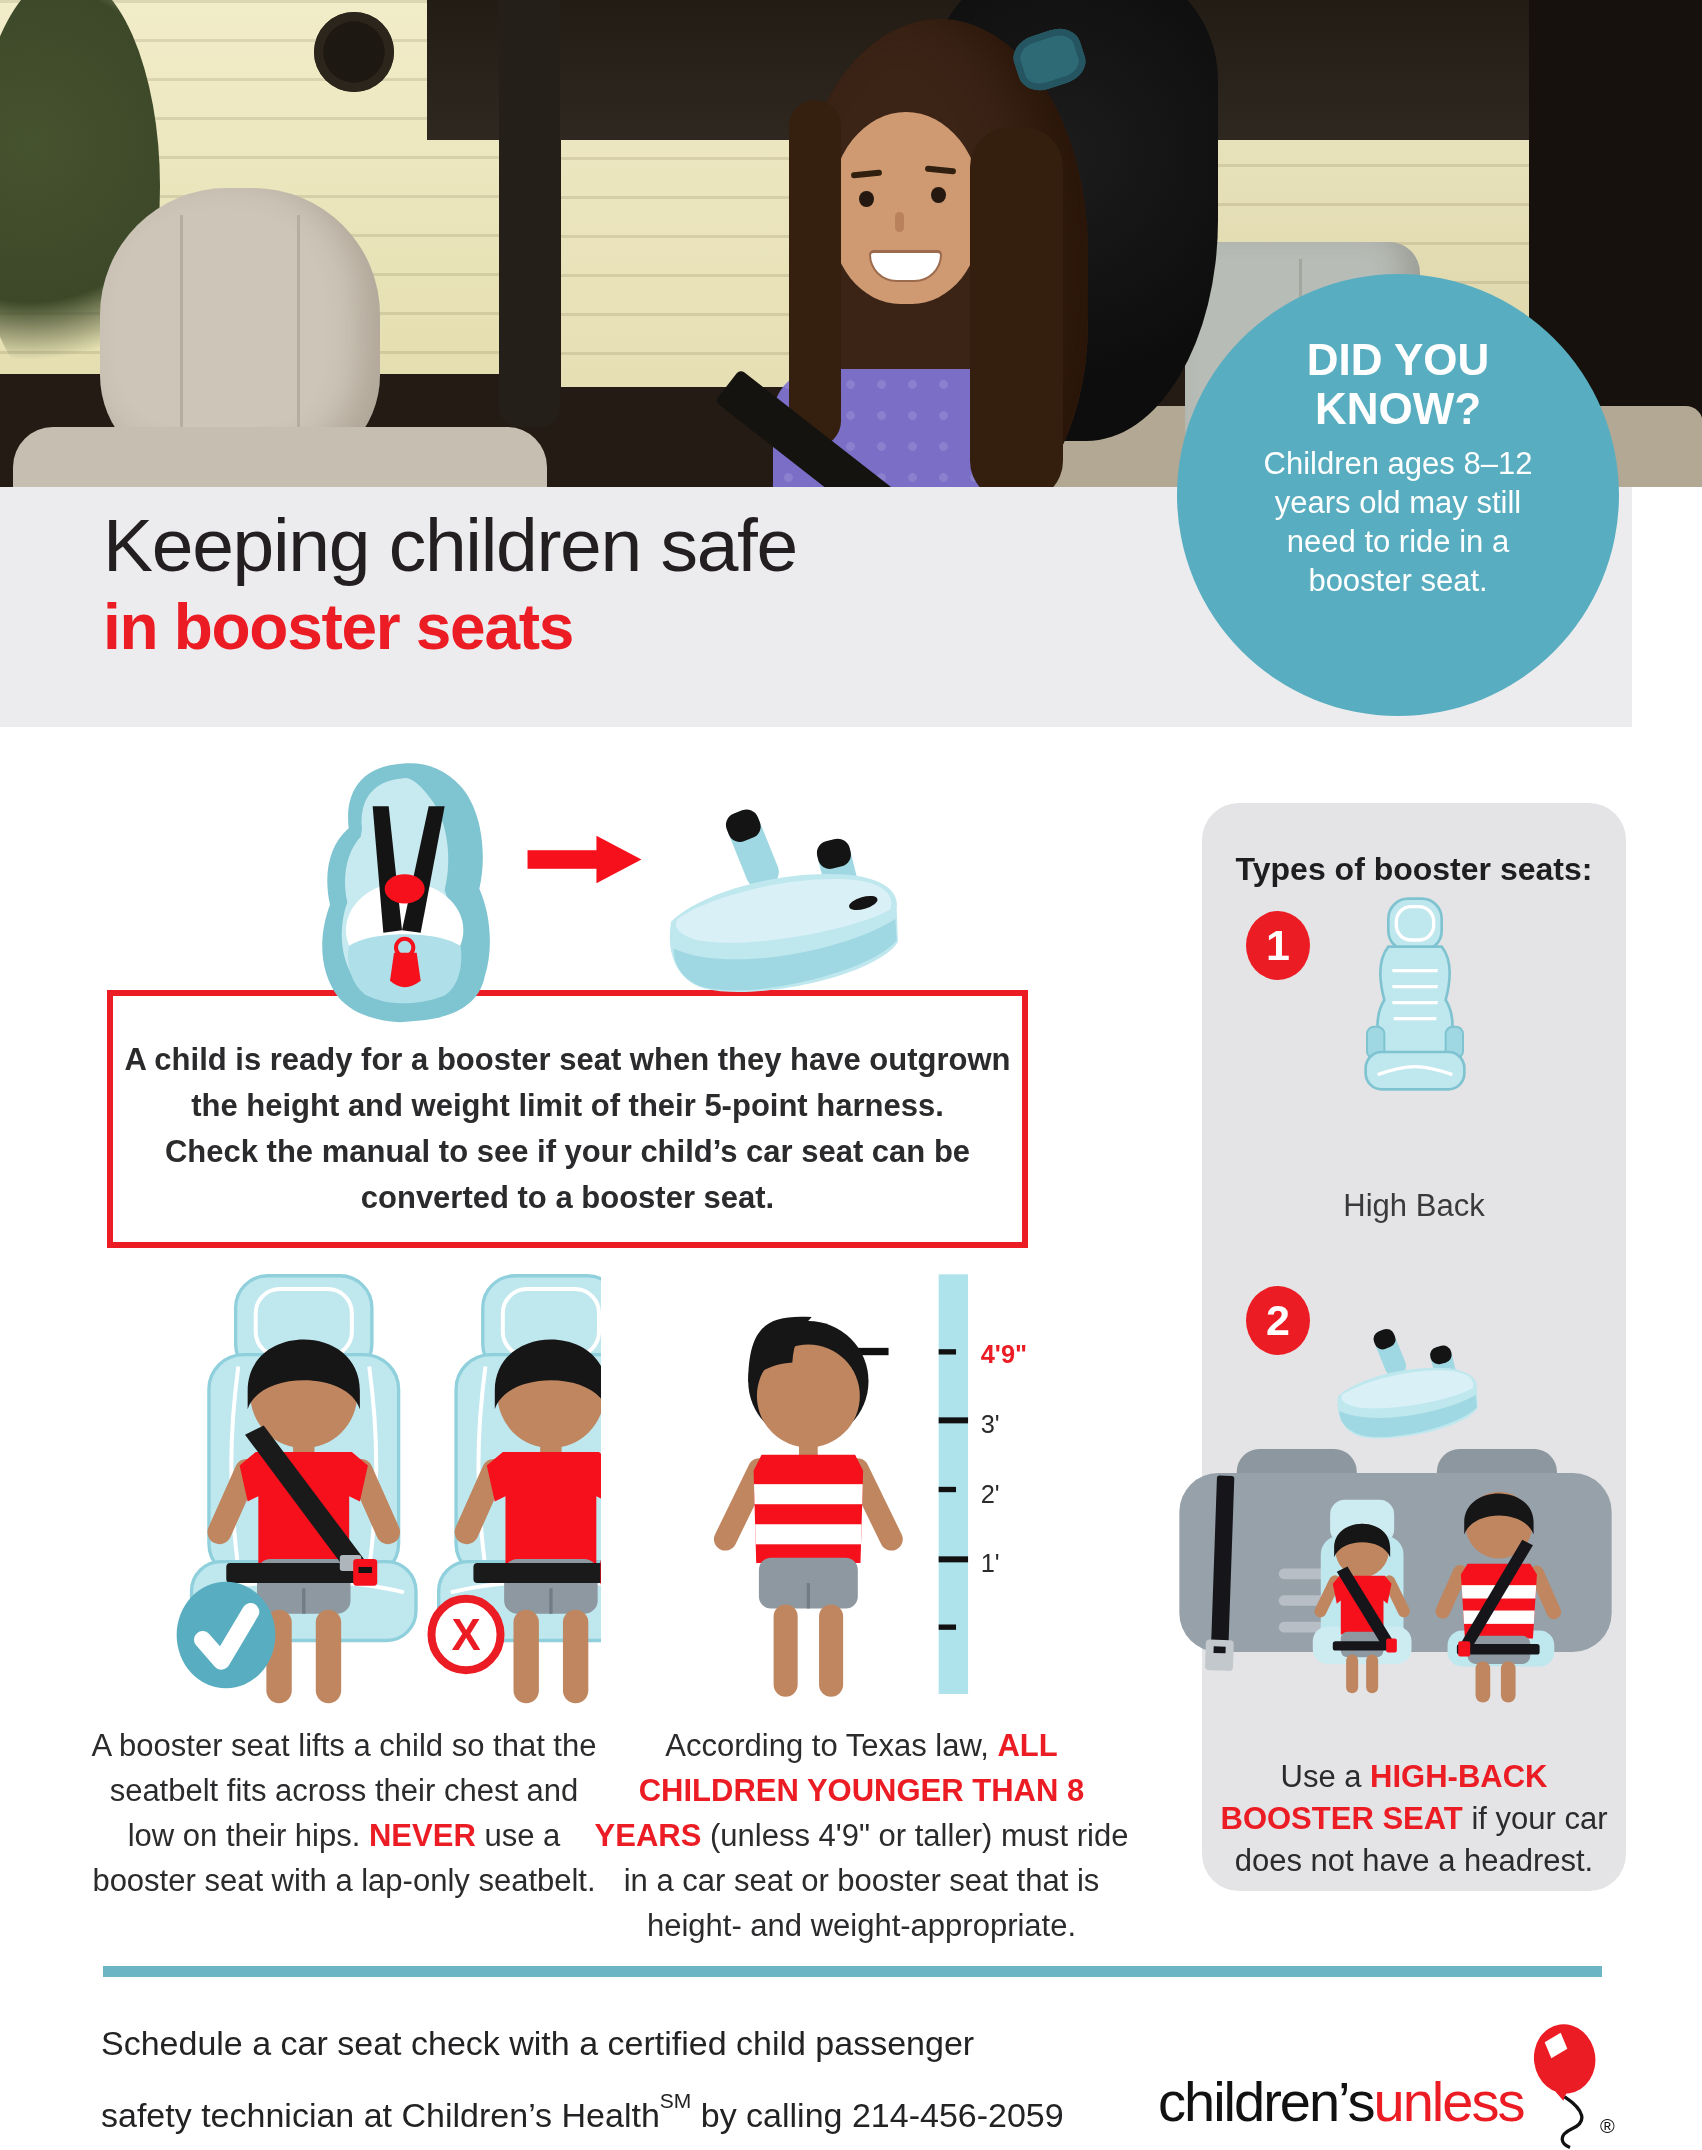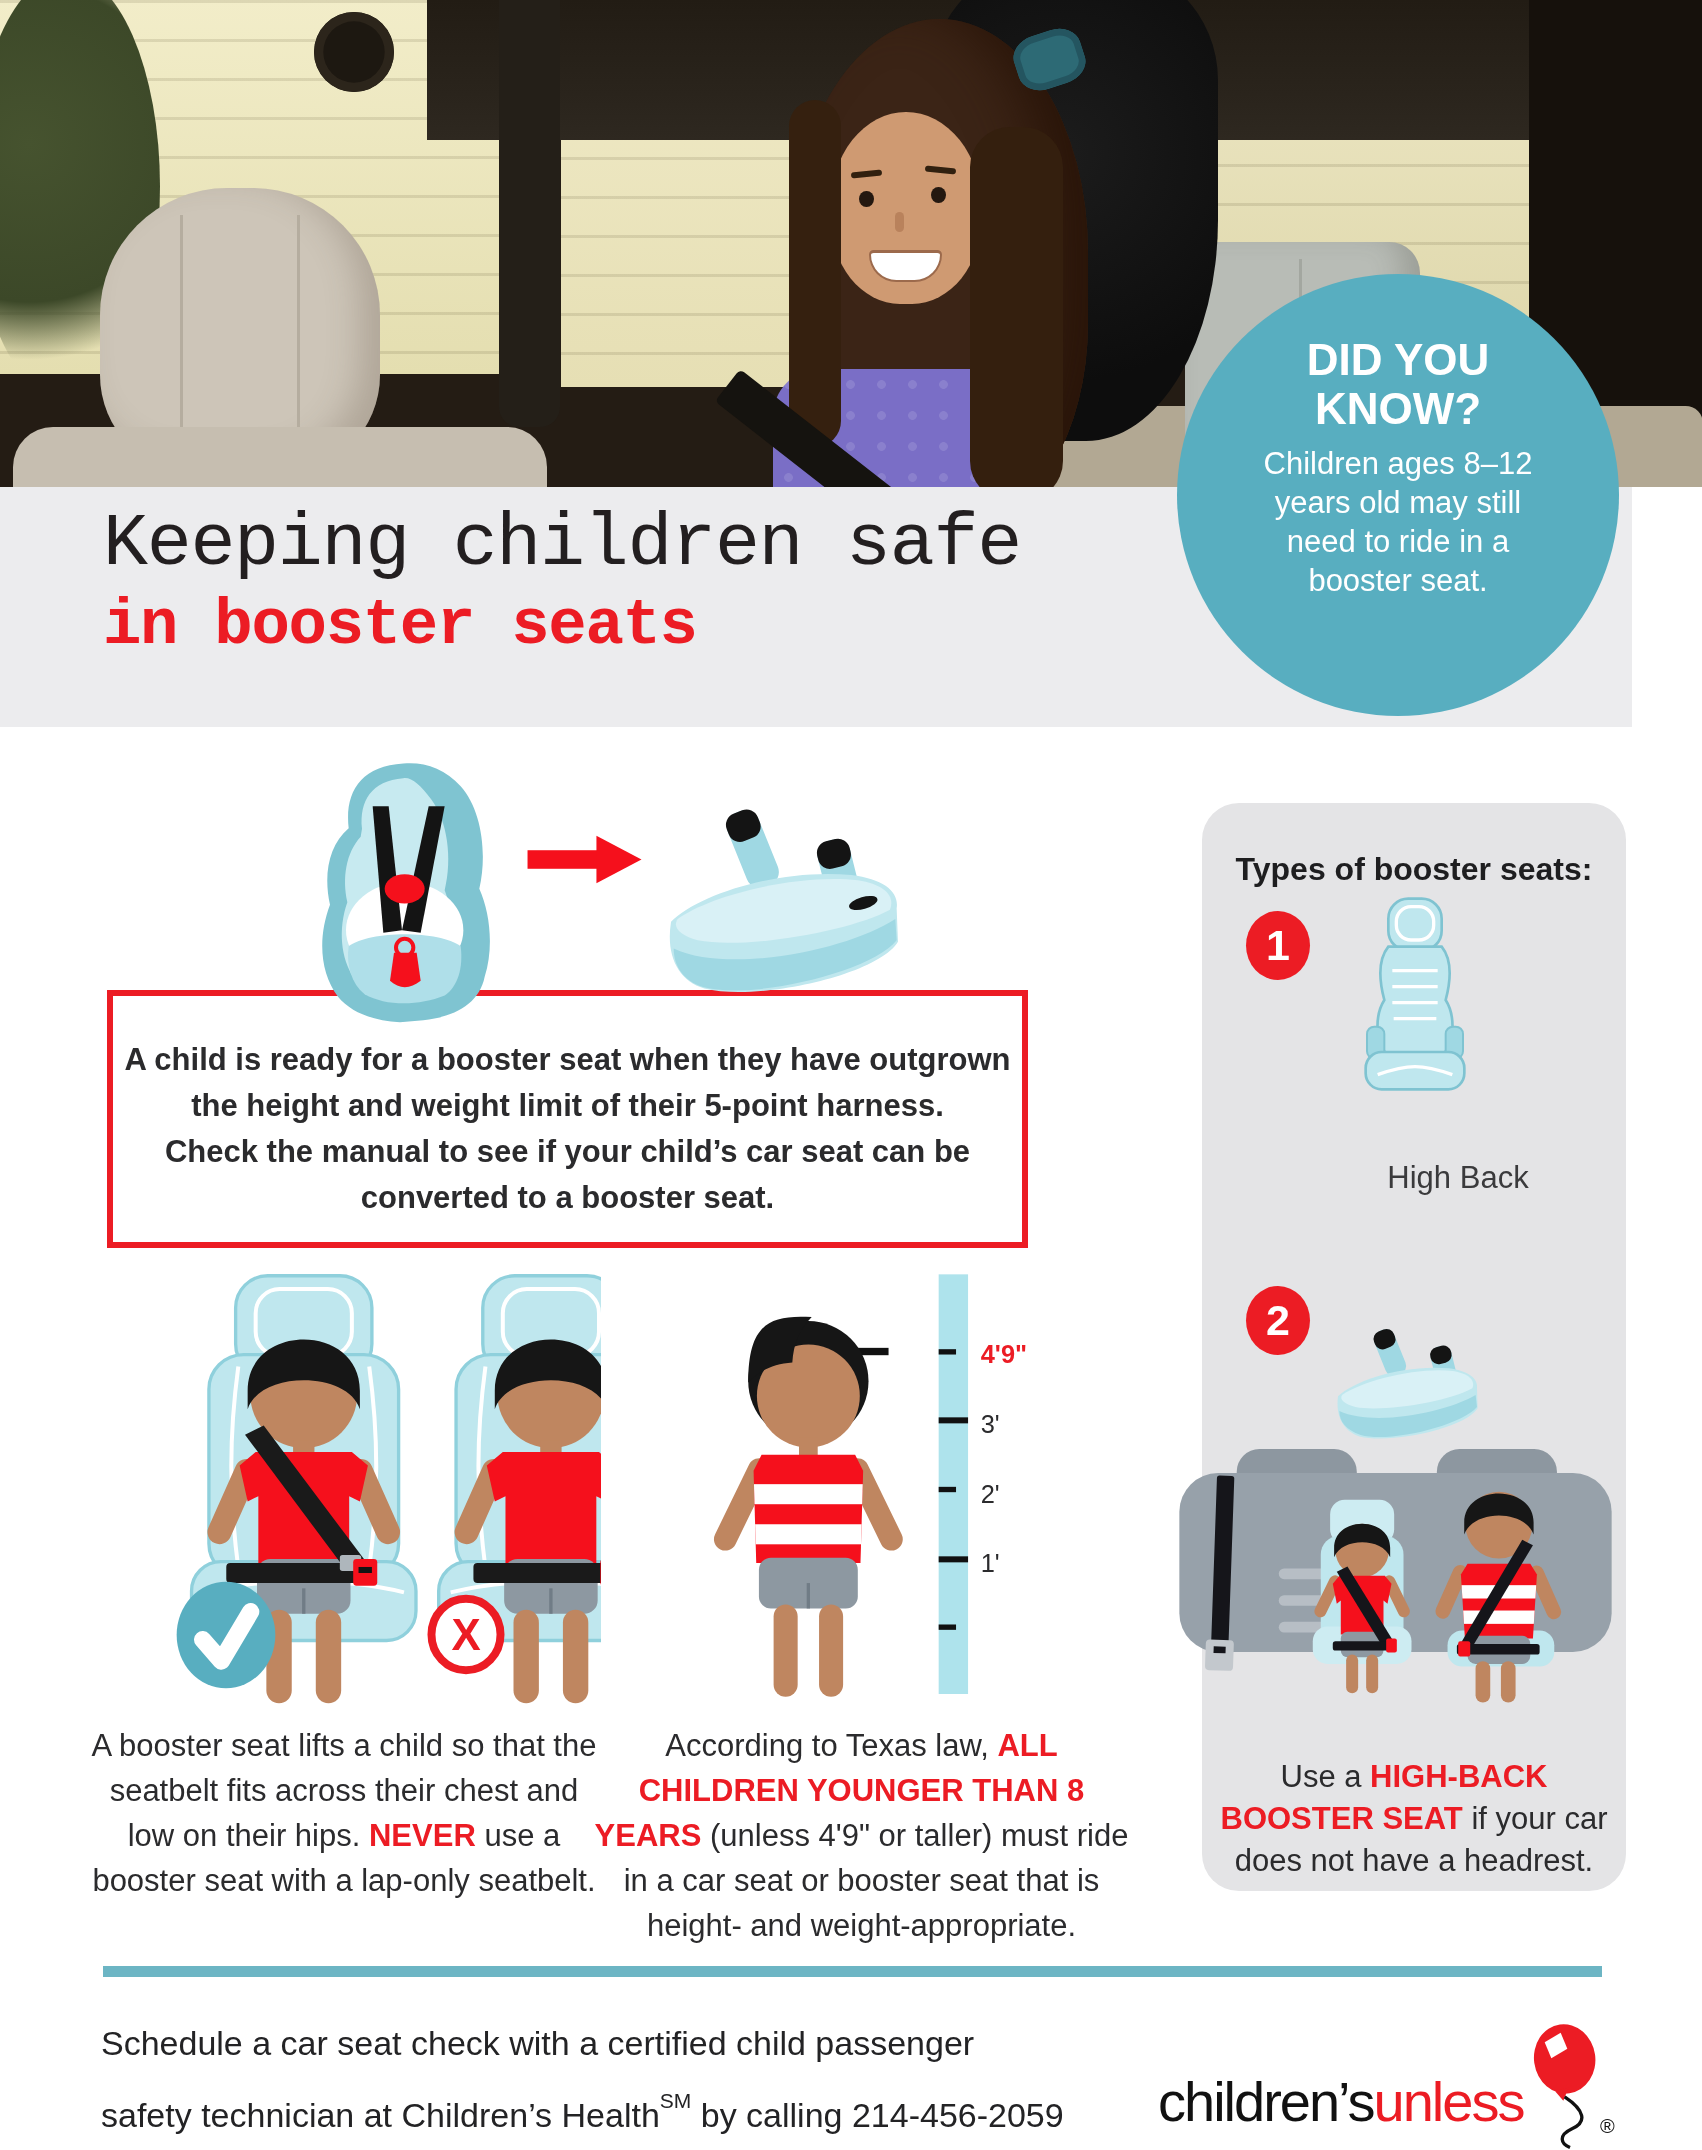--- a/index.html
+++ b/index.html
@@ -45,21 +45,21 @@
   .hair-strand-l{left:789px;top:100px;width:52px;height:347px;background:#35200f;border-radius:27px;}
   .hair-strand-r{left:970px;top:127px;width:93px;height:374px;background:#341f0e;border-radius:40px;}
   .bow{left:1015px;top:32px;width:69px;height:55px;background:#2d6a75;border-radius:36%;transform:rotate(-18deg);
        box-shadow:inset 0 0 0 6.7px #245560;}
   .girl-shirt{left:773px;top:369px;width:247px;height:120px;background:#7a6ec6;border-radius:47px 47px 0 0;
               background-image:radial-gradient(rgba(255,255,255,.12) 4px,transparent 4.7px);background-size:31px 31px;}
   .belt-shoulder{left:740px;top:369px;width:314px;height:41px;background:#15130f;transform:rotate(38deg);
                  transform-origin:left top;border-radius:5.3px;}
 
   
-  .titleband{left:0;top:487px;width:1632px;height:240px;background:var(--title-band-gray,#ececee);font-family:Liberation Mono, monospace;}
+  .titleband{left:0;top:487px;width:1632px;height:240px;background:var(--title-band-gray,#ececee);}
   .t1{left:103px;top:502px;font-size:75px;letter-spacing:-1.3px;color:#231f20;}
   .t2{left:103px;top:590px;font-size:64px;font-weight:bold;letter-spacing:-1.3px;color:var(--brand-red,#ec1c24);}
 
   
   .badge{left:1177px;top:274px;width:442px;height:442px;border-radius:50%;background:var(--badge-teal,#58aec0);
          z-index:6;text-align:center;color:#fff;}
   .badge-title{margin-top:61px;font-size:44px;font-weight:bold;line-height:49px;}
   .badge-title span{display:block;}
   .badge-body{width:320px;margin:10.7px auto 0;font-size:31px;line-height:39px;}
 
@@ -319,21 +319,21 @@
     <svg style="position:absolute;left:146px;top:93px;" width="134" height="200" viewBox="0 0 200 300">
       <rect x="60" y="4" width="80" height="78" rx="30" fill="#bfe7ee" stroke="#7fc3d1" stroke-width="4"></rect>
       <rect x="72" y="16" width="56" height="50" rx="22" fill="none" stroke="#fff" stroke-width="5"></rect>
       <path d="M60,76 C44,96 46,126 54,156 C40,178 40,216 56,236 L144,236 C160,216 160,178 146,156 C154,126 156,96 140,76 Z" fill="#bfe7ee" stroke="#7fc3d1" stroke-width="4"></path>
       <path d="M66,112 L134,112 M66,136 L134,136 M66,160 L134,160 M68,184 L132,184" stroke="#fff" stroke-width="5"></path>
       <rect x="28" y="196" width="26" height="48" rx="11" fill="#9fd8e3" stroke="#7fc3d1" stroke-width="3"></rect>
       <rect x="146" y="196" width="26" height="48" rx="11" fill="#9fd8e3" stroke="#7fc3d1" stroke-width="3"></rect>
       <rect x="26" y="234" width="148" height="56" rx="24" fill="#bfe7ee" stroke="#7fc3d1" stroke-width="4"></rect>
       <path d="M44,268 C90,252 110,252 156,268" stroke="#fff" stroke-width="5" fill="none"></path>
     </svg>
-    <div class="panel-label" style="top:357px;margin-left:44px;">High Back</div>
+    <div class="panel-label" style="top:385px;">High Back</div>
 
     <div class="numcircle" style="left:44px;top:483px;">2</div>
     <svg style="position:absolute;left:124px;top:513px;" width="167" height="144" viewBox="0 0 250 215">
       <g transform="rotate(-22 100 65)">
         <rect x="84" y="18" width="32" height="72" rx="14" fill="#9fd8e3"></rect>
         <rect x="84" y="18" width="32" height="28" rx="12" fill="#141414"></rect>
       </g>
       <g transform="rotate(-14 180 90)">
         <rect x="164" y="44" width="32" height="70" rx="14" fill="#9fd8e3"></rect>
         <rect x="164" y="44" width="32" height="26" rx="12" fill="#141414"></rect>

